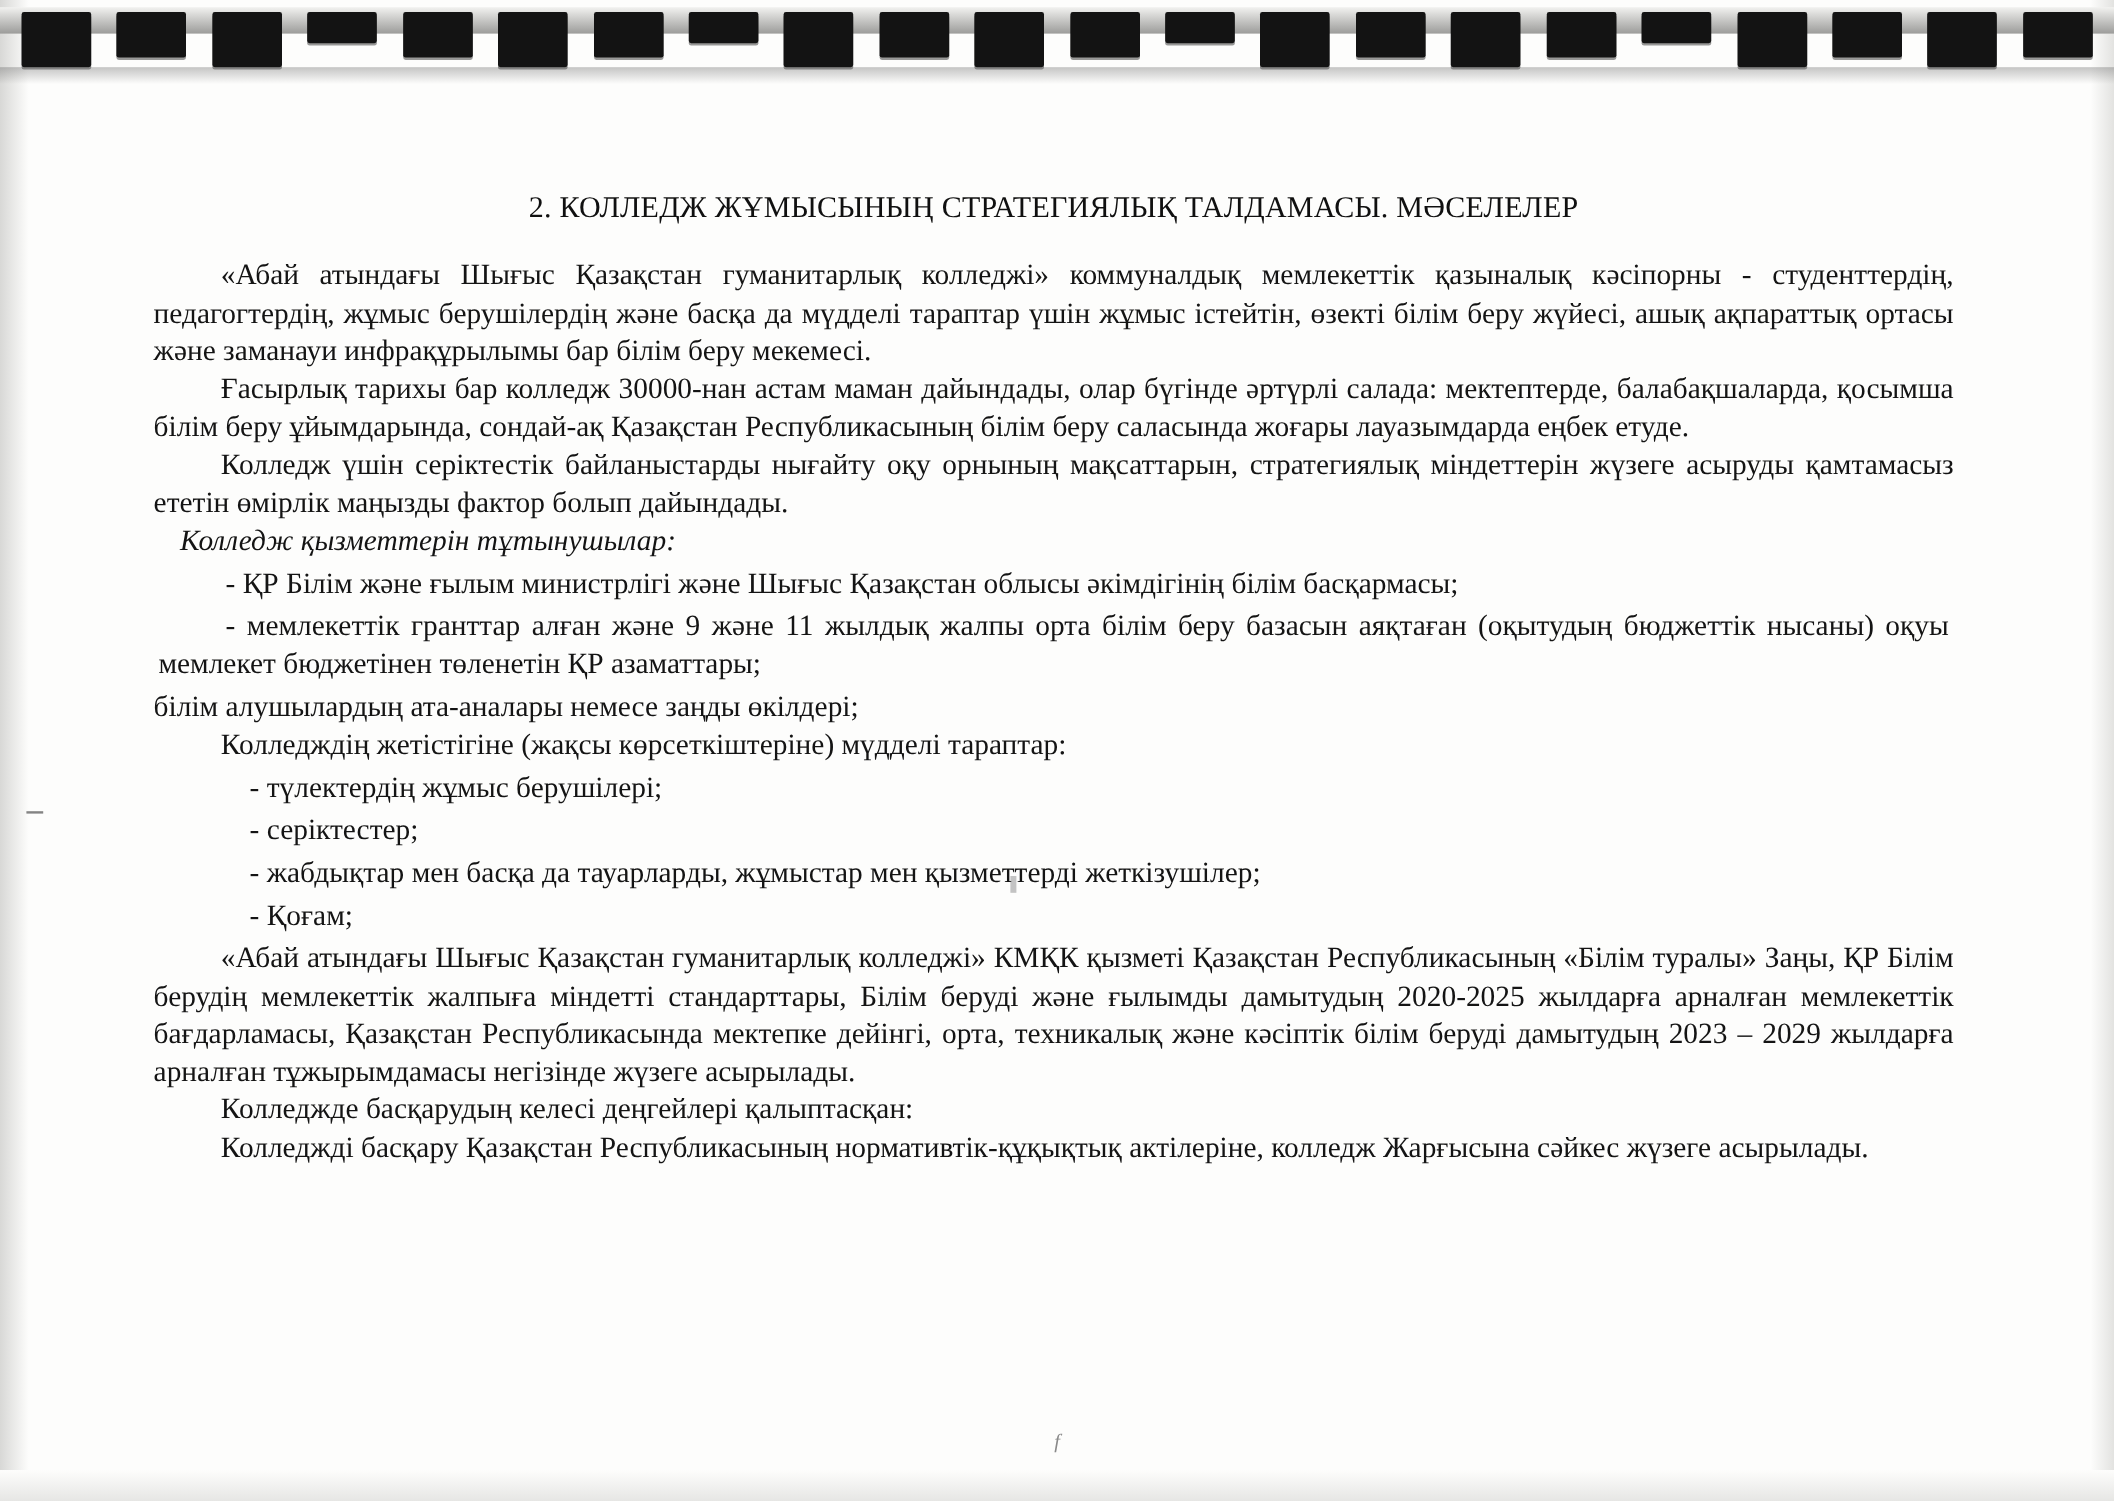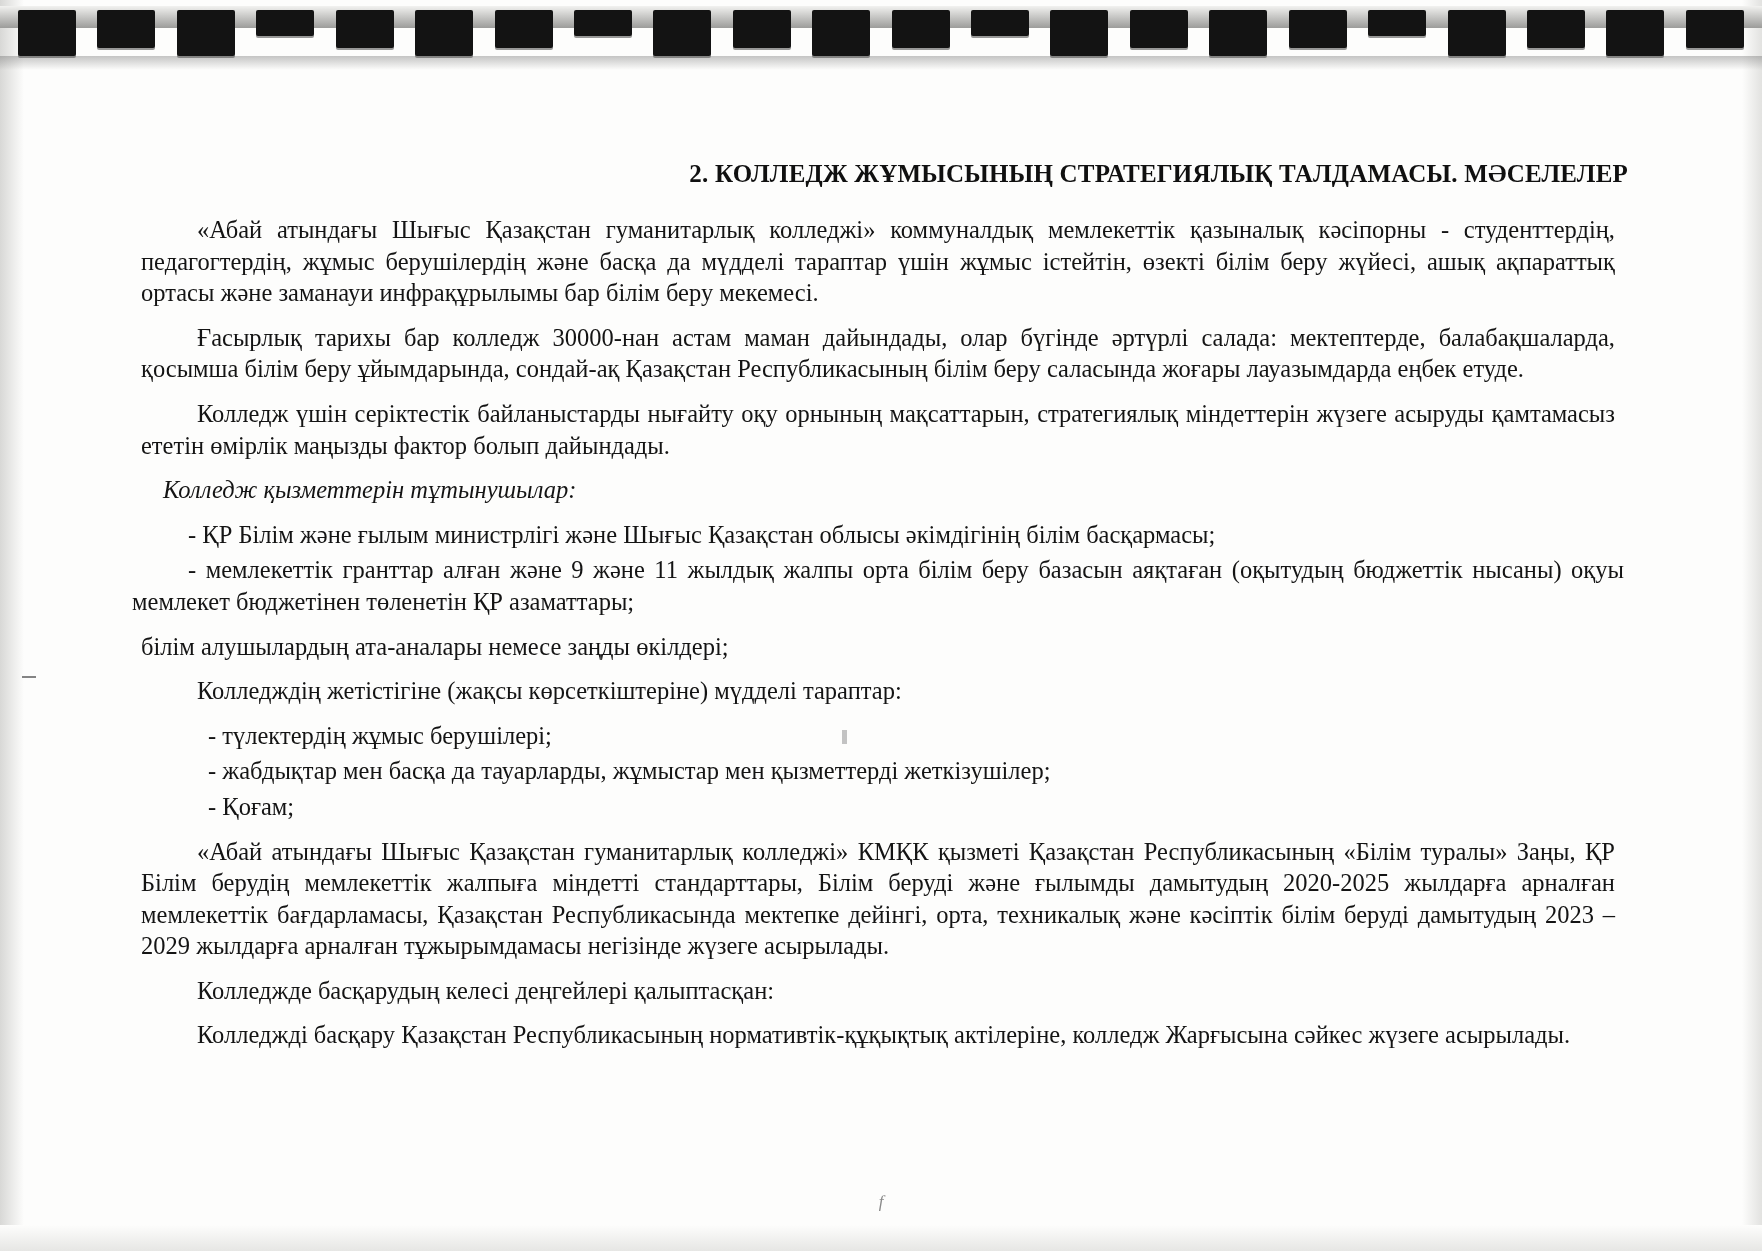--- a/index.html
+++ b/index.html
@@ -95,30 +95,30 @@
 
   
   .content {
     position: absolute;
     left: 128px;
     top: 160px;
     width: 1500px;
   }
 
   .doc-title {
-    text-align: right;
-    font-weight: bold;
+    text-align: center;
+    font-weight: normal;
     font-size: 25px;
     letter-spacing: 0.2px;
     margin: 0 0 26px 0;
     color: #101010;
   }
 
   p.para {
-    margin: 13px;
+    margin: 0;
     font-size: 24.5px;
     line-height: 1.29;
     text-align: justify;
     text-justify: inter-word;
     text-indent: 56px;
     color: #141414;
   }
   p.para.noindent { text-indent: 0; }
   p.para.smallindent { text-indent: 22px; font-style: italic; }
   p.bullet {
@@ -211,20 +211,21 @@
     <p class="para">Ғасырлық тарихы бар колледж 30000-нан астам маман дайындады, олар бүгінде әртүрлі салада: мектептерде, балабақшаларда, қосымша білім беру ұйымдарында, сондай-ақ Қазақстан Республикасының білім беру саласында жоғары лауазымдарда еңбек етуде.</p>
     <p class="para">Колледж үшін серіктестік байланыстарды нығайту оқу орнының мақсаттарын, стратегиялық міндеттерін жүзеге асыруды  қамтамасыз ететін өмірлік маңызды фактор болып дайындады.</p>
 
     <p class="para smallindent">Колледж қызметтерін тұтынушылар:</p>
     <p class="bullet flat">- ҚР Білім және ғылым министрлігі және Шығыс Қазақстан облысы әкімдігінің білім басқармасы;</p>
     <p class="bullet flat">- мемлекеттік гранттар алған және 9 және 11 жылдық жалпы орта білім беру базасын аяқтаған (оқытудың бюджеттік нысаны) оқуы мемлекет бюджетінен төленетін ҚР азаматтары;</p>
 
     <p class="para noindent">білім алушылардың ата-аналары немесе заңды өкілдері;</p>
     <p class="para">Колледждің жетістігіне (жақсы көрсеткіштеріне) мүдделі тараптар:</p>
     <p class="bullet dash-indent">-  түлектердің жұмыс берушілері;</p>
+    <p class="bullet dash-indent">- серіктестер;</p>
     <p class="bullet dash-indent">- жабдықтар мен басқа да тауарларды, жұмыстар мен қызметтерді жеткізушілер;</p>
     <p class="bullet dash-indent">- Қоғам;</p>
 
     <p class="para">«Абай атындағы Шығыс Қазақстан гуманитарлық колледжі» КМҚК қызметі Қазақстан Республикасының «Білім туралы» Заңы, ҚР Білім берудің мемлекеттік жалпыға міндетті стандарттары, Білім беруді және ғылымды дамытудың 2020-2025 жылдарға арналған мемлекеттік бағдарламасы, Қазақстан Республикасында мектепке дейінгі, орта, техникалық және кәсіптік білім беруді дамытудың 2023 – 2029 жылдарға арналған тұжырымдамасы негізінде жүзеге асырылады.</p>
     <p class="para">Колледжде басқарудың келесі деңгейлері қалыптасқан:</p>
     <p class="para">Колледжді басқару Қазақстан Республикасының нормативтік-құқықтық актілеріне, колледж Жарғысына сәйкес жүзеге асырылады.</p>
 
   </div>
 
   <div class="page-number">f</div>

